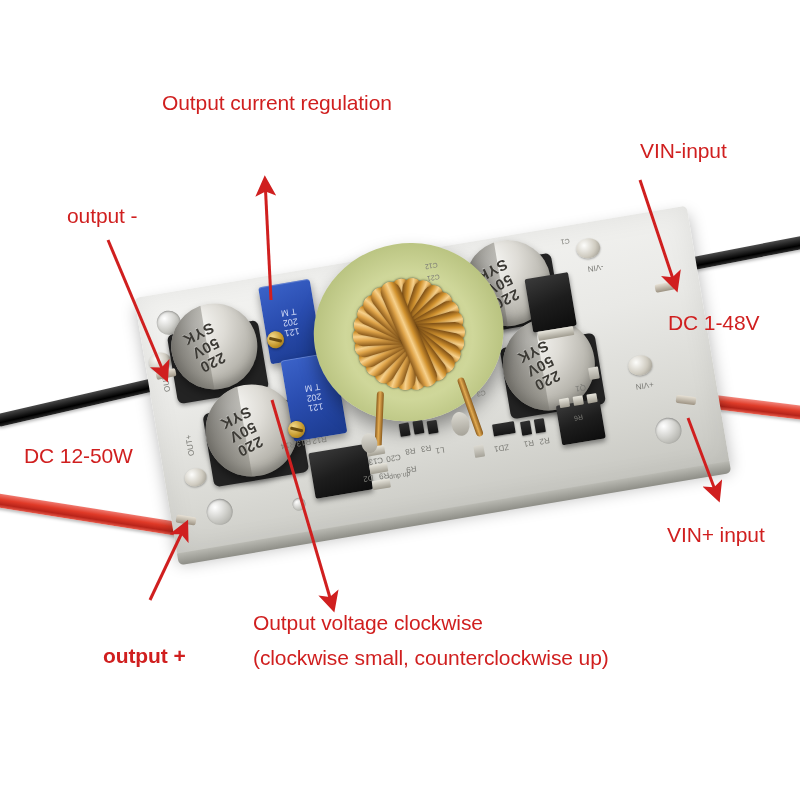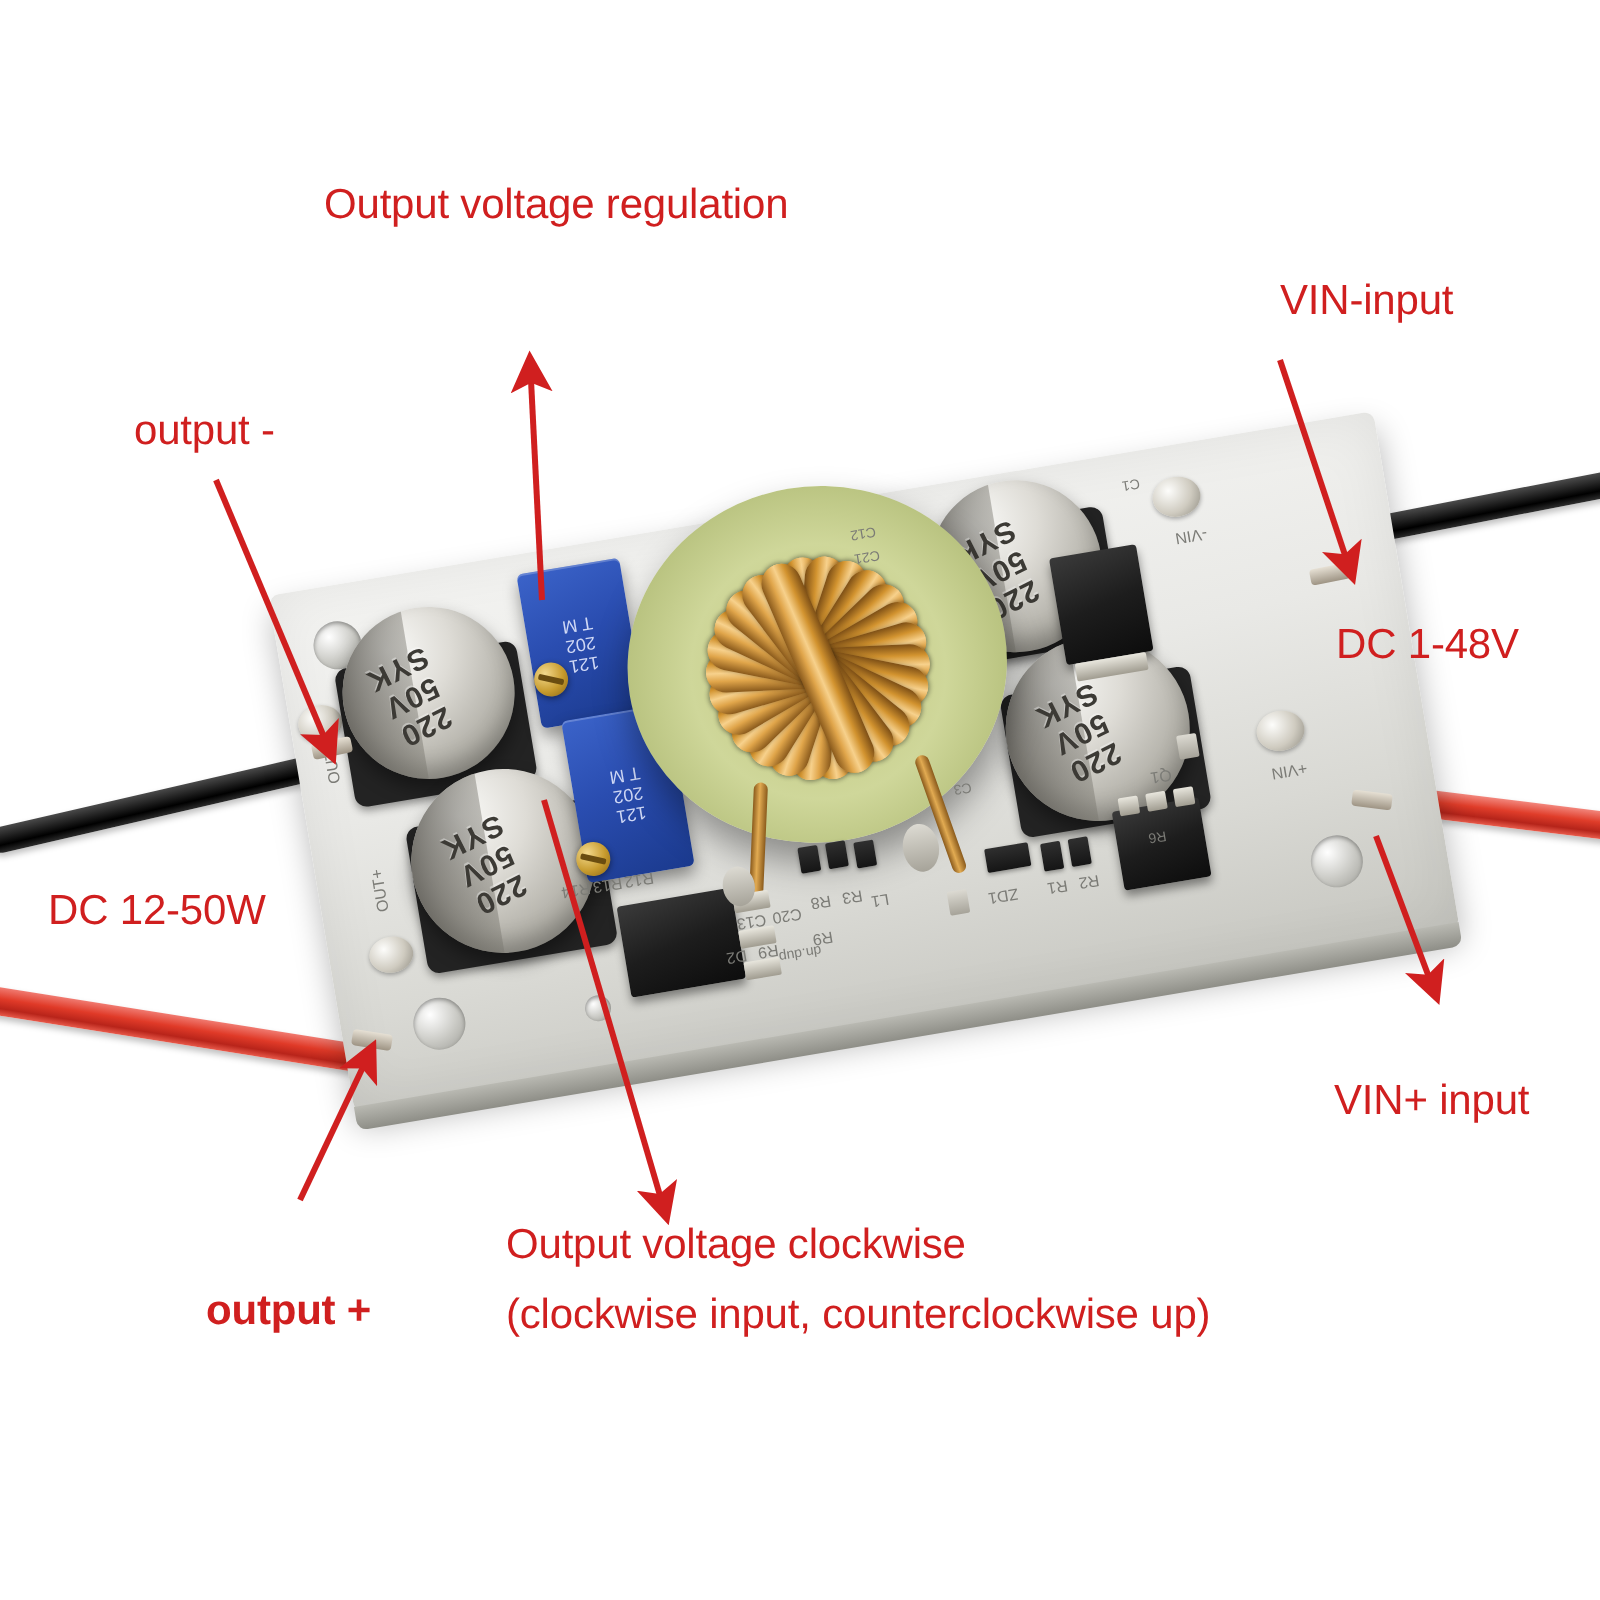--- a/index.html
+++ b/index.html
@@ -425,33 +425,33 @@
       <line x1="271" y1="300" x2="265" y2="180"></line>
       <line x1="640" y1="180" x2="676" y2="288"></line>
       <line x1="108" y1="240" x2="166" y2="378"></line>
       <line x1="150" y1="600" x2="186" y2="524"></line>
       <line x1="688" y1="418" x2="718" y2="498"></line>
       <line x1="272" y1="400" x2="333" y2="608"></line>
     </g>
   </svg>
 
   <div class="anno" style="left:162px; top:92px;">
-    <div>Output voltage regulation</div>
+    <div>Output current regulation</div>
   </div>
 
   <div class="anno" style="left:640px; top:140px;">VIN-input</div>
 
   <div class="anno" style="left:67px; top:205px;">output -</div>
 
   <div class="anno" style="left:668px; top:312px;">DC 1-48V</div>
 
   <div class="anno" style="left:24px; top:445px;">DC 12-50W</div>
 
-  <div class="anno" style="left:667px; top:540px;">VIN+ input</div>
+  <div class="anno" style="left:667px; top:524px;">VIN+ input</div>
 
   <div class="anno" style="left:103px; top:645px;font-weight:bold;">output +</div>
 
   <div class="anno" style="left:253px; top:612px;">
     <div>Output voltage clockwise</div>
-    <div class="l2" style="margin-top:13px;">(clockwise input, counterclockwise up)</div>
+    <div class="l2" style="margin-top:13px;">(clockwise small, counterclockwise up)</div>
   </div>
 
 </div>
 
 </body></html>

